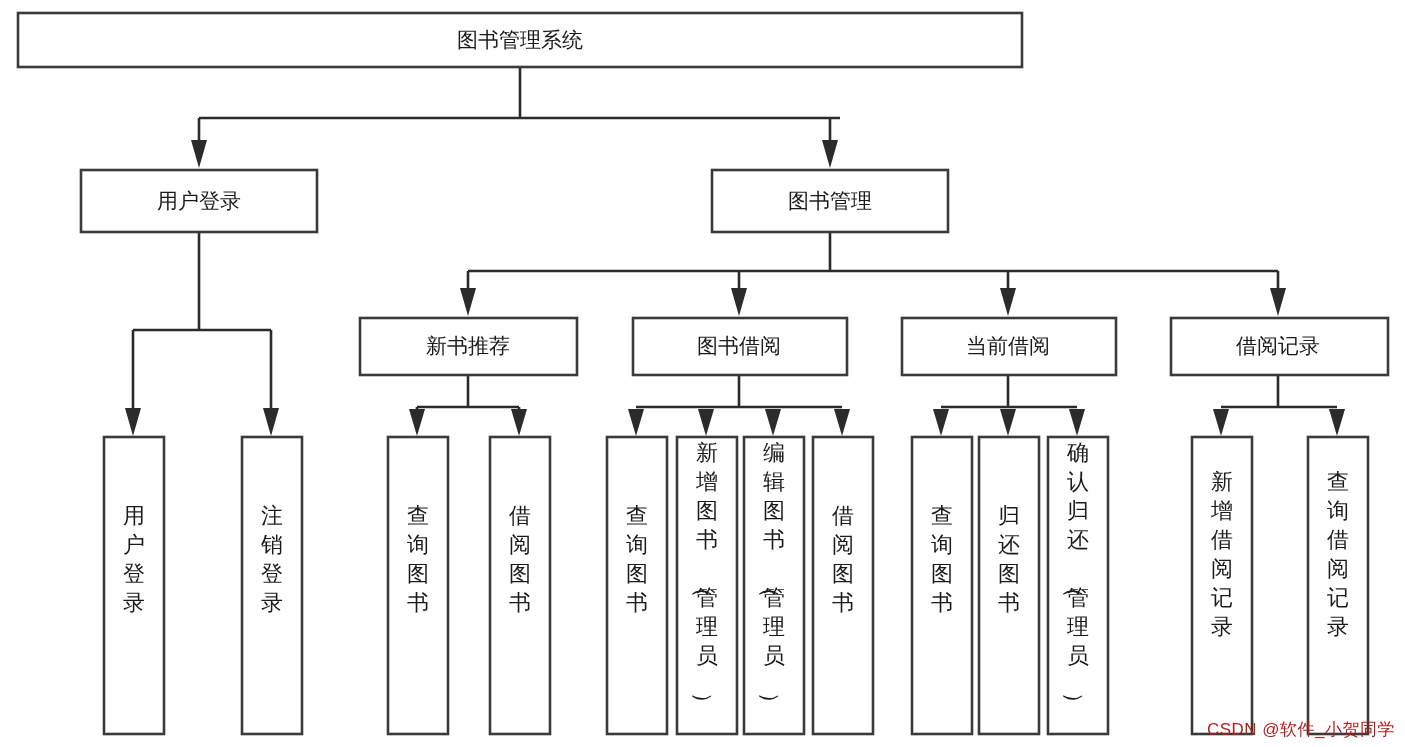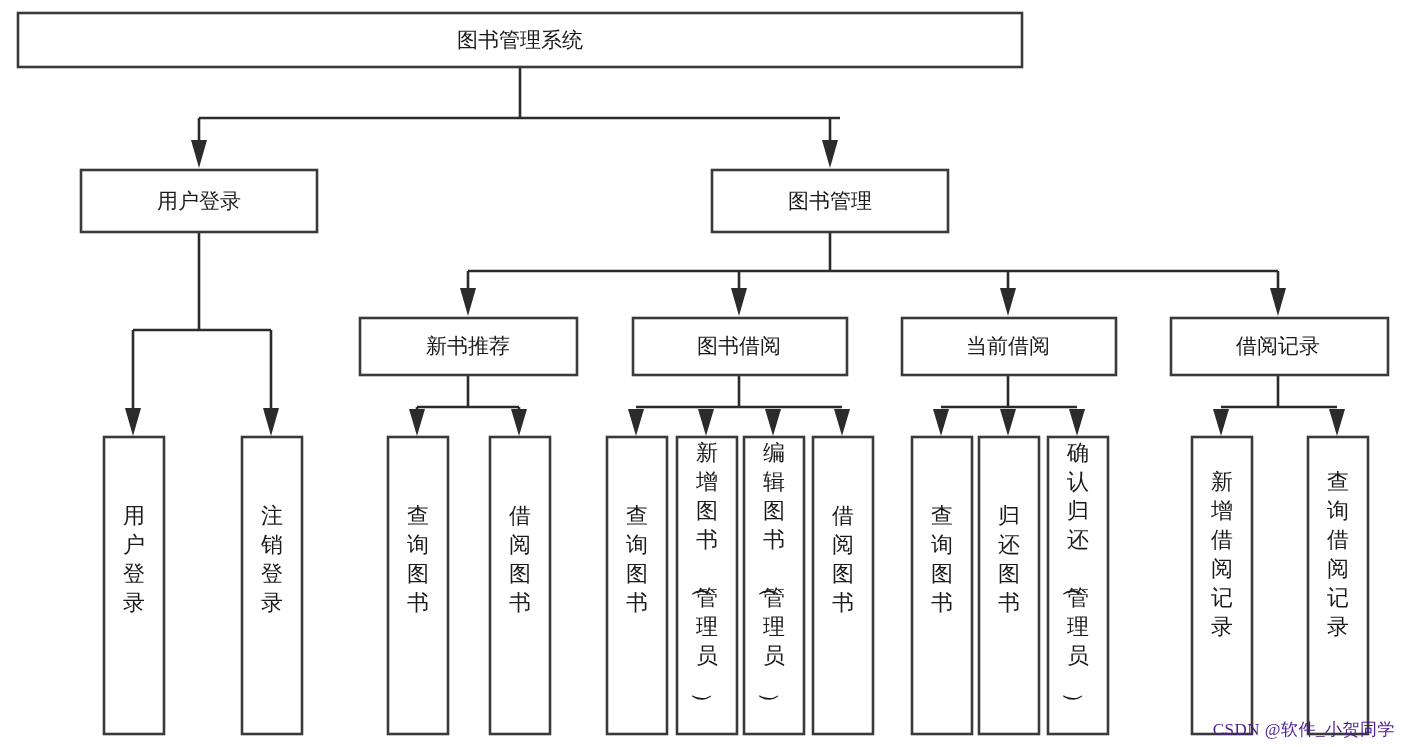--- a/index.html
+++ b/index.html
@@ -50,23 +50,23 @@
   .node-label-v {
     font-family: "Liberation Sans", "DejaVu Sans", sans-serif;
     font-size: 22px;
     fill: #1a1a1a;
     text-anchor: middle;
   }
   .watermark-text {
     position: absolute;
     right: 10px;
     bottom: 6px;
-    font-family: Liberation Serif, serif;
+    font-family: Liberation Sans, sans-serif;
     font-size: 17px;
-    color: #4c1d95;
+    color: #b91c1c;
     white-space: nowrap;
     letter-spacing: 0.5px;
     user-select: none;
   }
 </style>
 </head>
 <body>
 
 <div id="diagram-root">
   <svg class="diagram" viewBox="0 0 1405 747" xmlns="http://www.w3.org/2000/svg">

